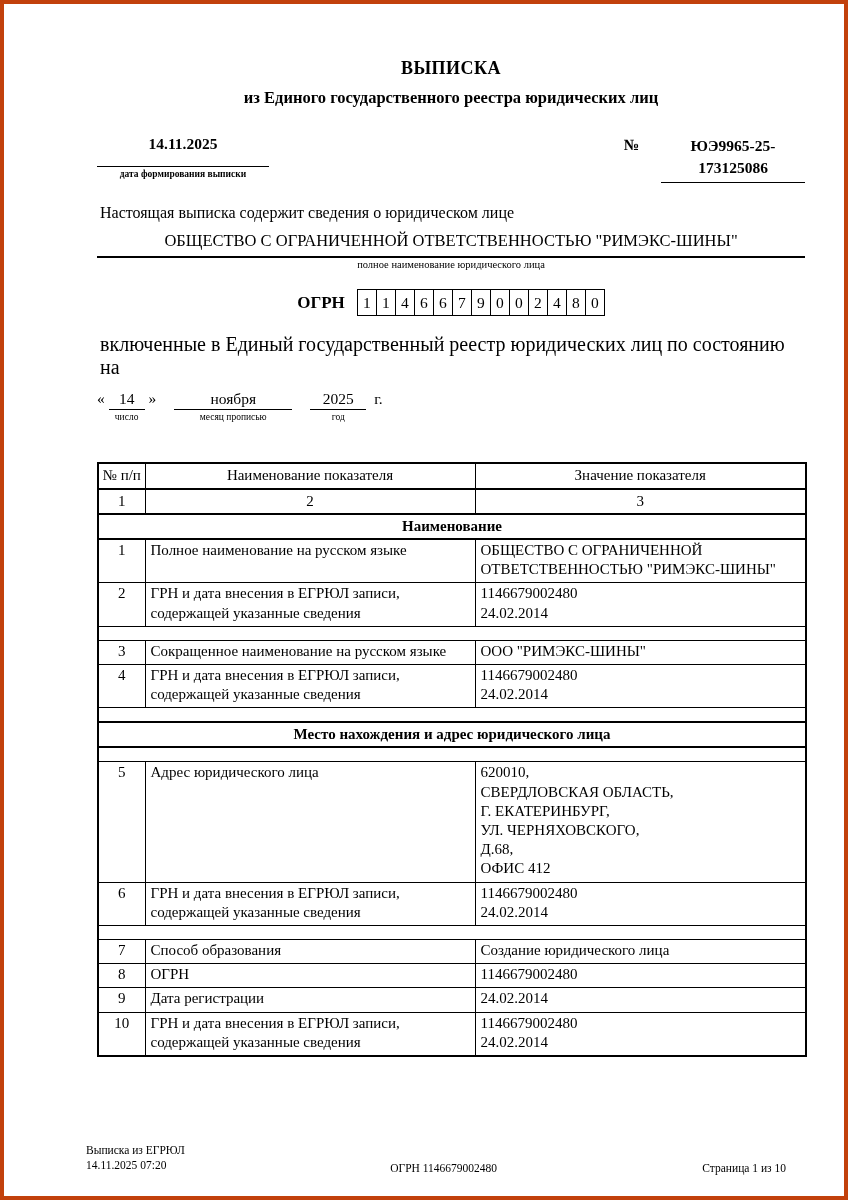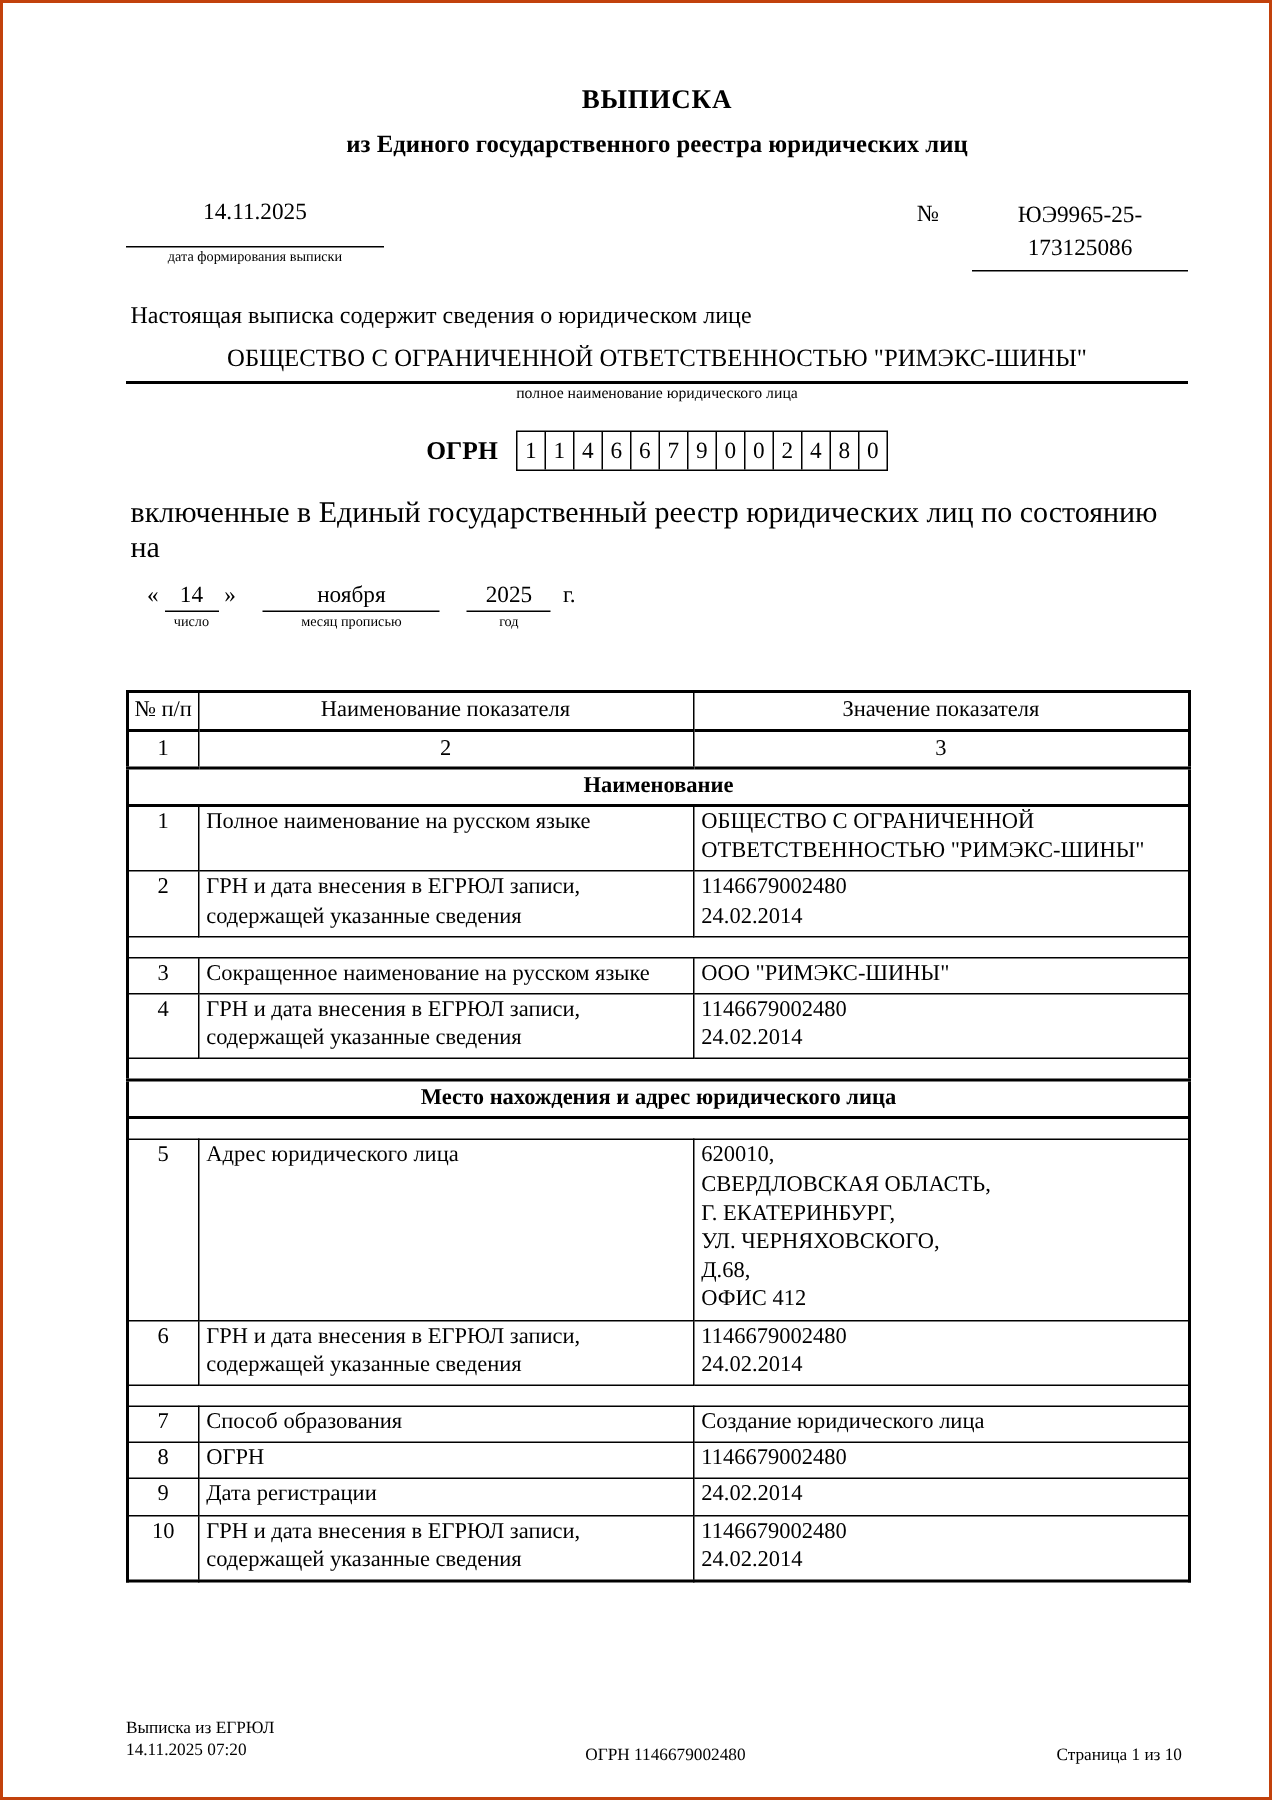--- a/index.html
+++ b/index.html
@@ -6,22 +6,23 @@
   body {
     width: 848px; height: 1200px;
     background: #ffffff;
     color: #000;
     font-family: "Liberation Serif", serif;
     position: relative;
     overflow: hidden;
   }
   .page {
     position: absolute; inset: 0;
-    border: 2px solid #c2410c;
+    border: 4px solid #c2410c;
     box-sizing: border-box;
+    padding-left: 11px;
   }
   .content { margin: 0 58px 0 82px; width: 708px; }
 
   .doc-title {
     padding-top: 54px;
     text-align: center;
     font-weight: bold;
     font-size: 18px;
     letter-spacing: 0.5px;
   }
@@ -30,20 +31,21 @@
     text-align: center;
     font-weight: bold;
     font-size: 16.5px;
   }
 
   .hdr-row {
     margin-top: 27px;
     display: flex;
     justify-content: space-between;
     align-items: flex-start;
+    font-weight: bold;
   }
   .date-block { width: 172px; text-align: center; }
   .date-value { font-size: 15.5px; }
   .rule { border-bottom: 1.5px solid #000; margin-top: 13px; }
   .small-label { font-size: 9.5px; margin-top: 2px; }
   .num-block { display: flex; align-items: flex-start; }
   .num-sign { font-size: 15.5px; margin-right: 22px; margin-top: 1px; }
   .num-box { width: 144px; text-align: center; }
   .num-value { font-size: 15.5px; line-height: 1.4; }
 
@@ -68,21 +70,21 @@
   .ogrn-box {
     width: 18px; height: 25px;
     border-left: 1px solid #000;
     display: flex; align-items: center; justify-content: center;
     font-size: 15.5px;
   }
   .ogrn-box:first-child { border-left: none; }
 
   .asof-line { margin-top: 17px; font-size: 20px; padding-left: 3px; }
   .date-words { margin-top: 11px; display: flex; align-items: flex-start; font-size: 15.5px; }
-  .seg { text-align: center; margin-left: 14px; }
+  .seg { text-align: center; }
   .seg-top { white-space: nowrap; }
   .useg {
     display: inline-block;
     border-bottom: 1px solid #000;
     text-align: center;
     padding-bottom: 1px;
   }
   .useg.day { min-width: 36px; }
   .useg.month { min-width: 118px; }
   .useg.year { min-width: 56px; }

